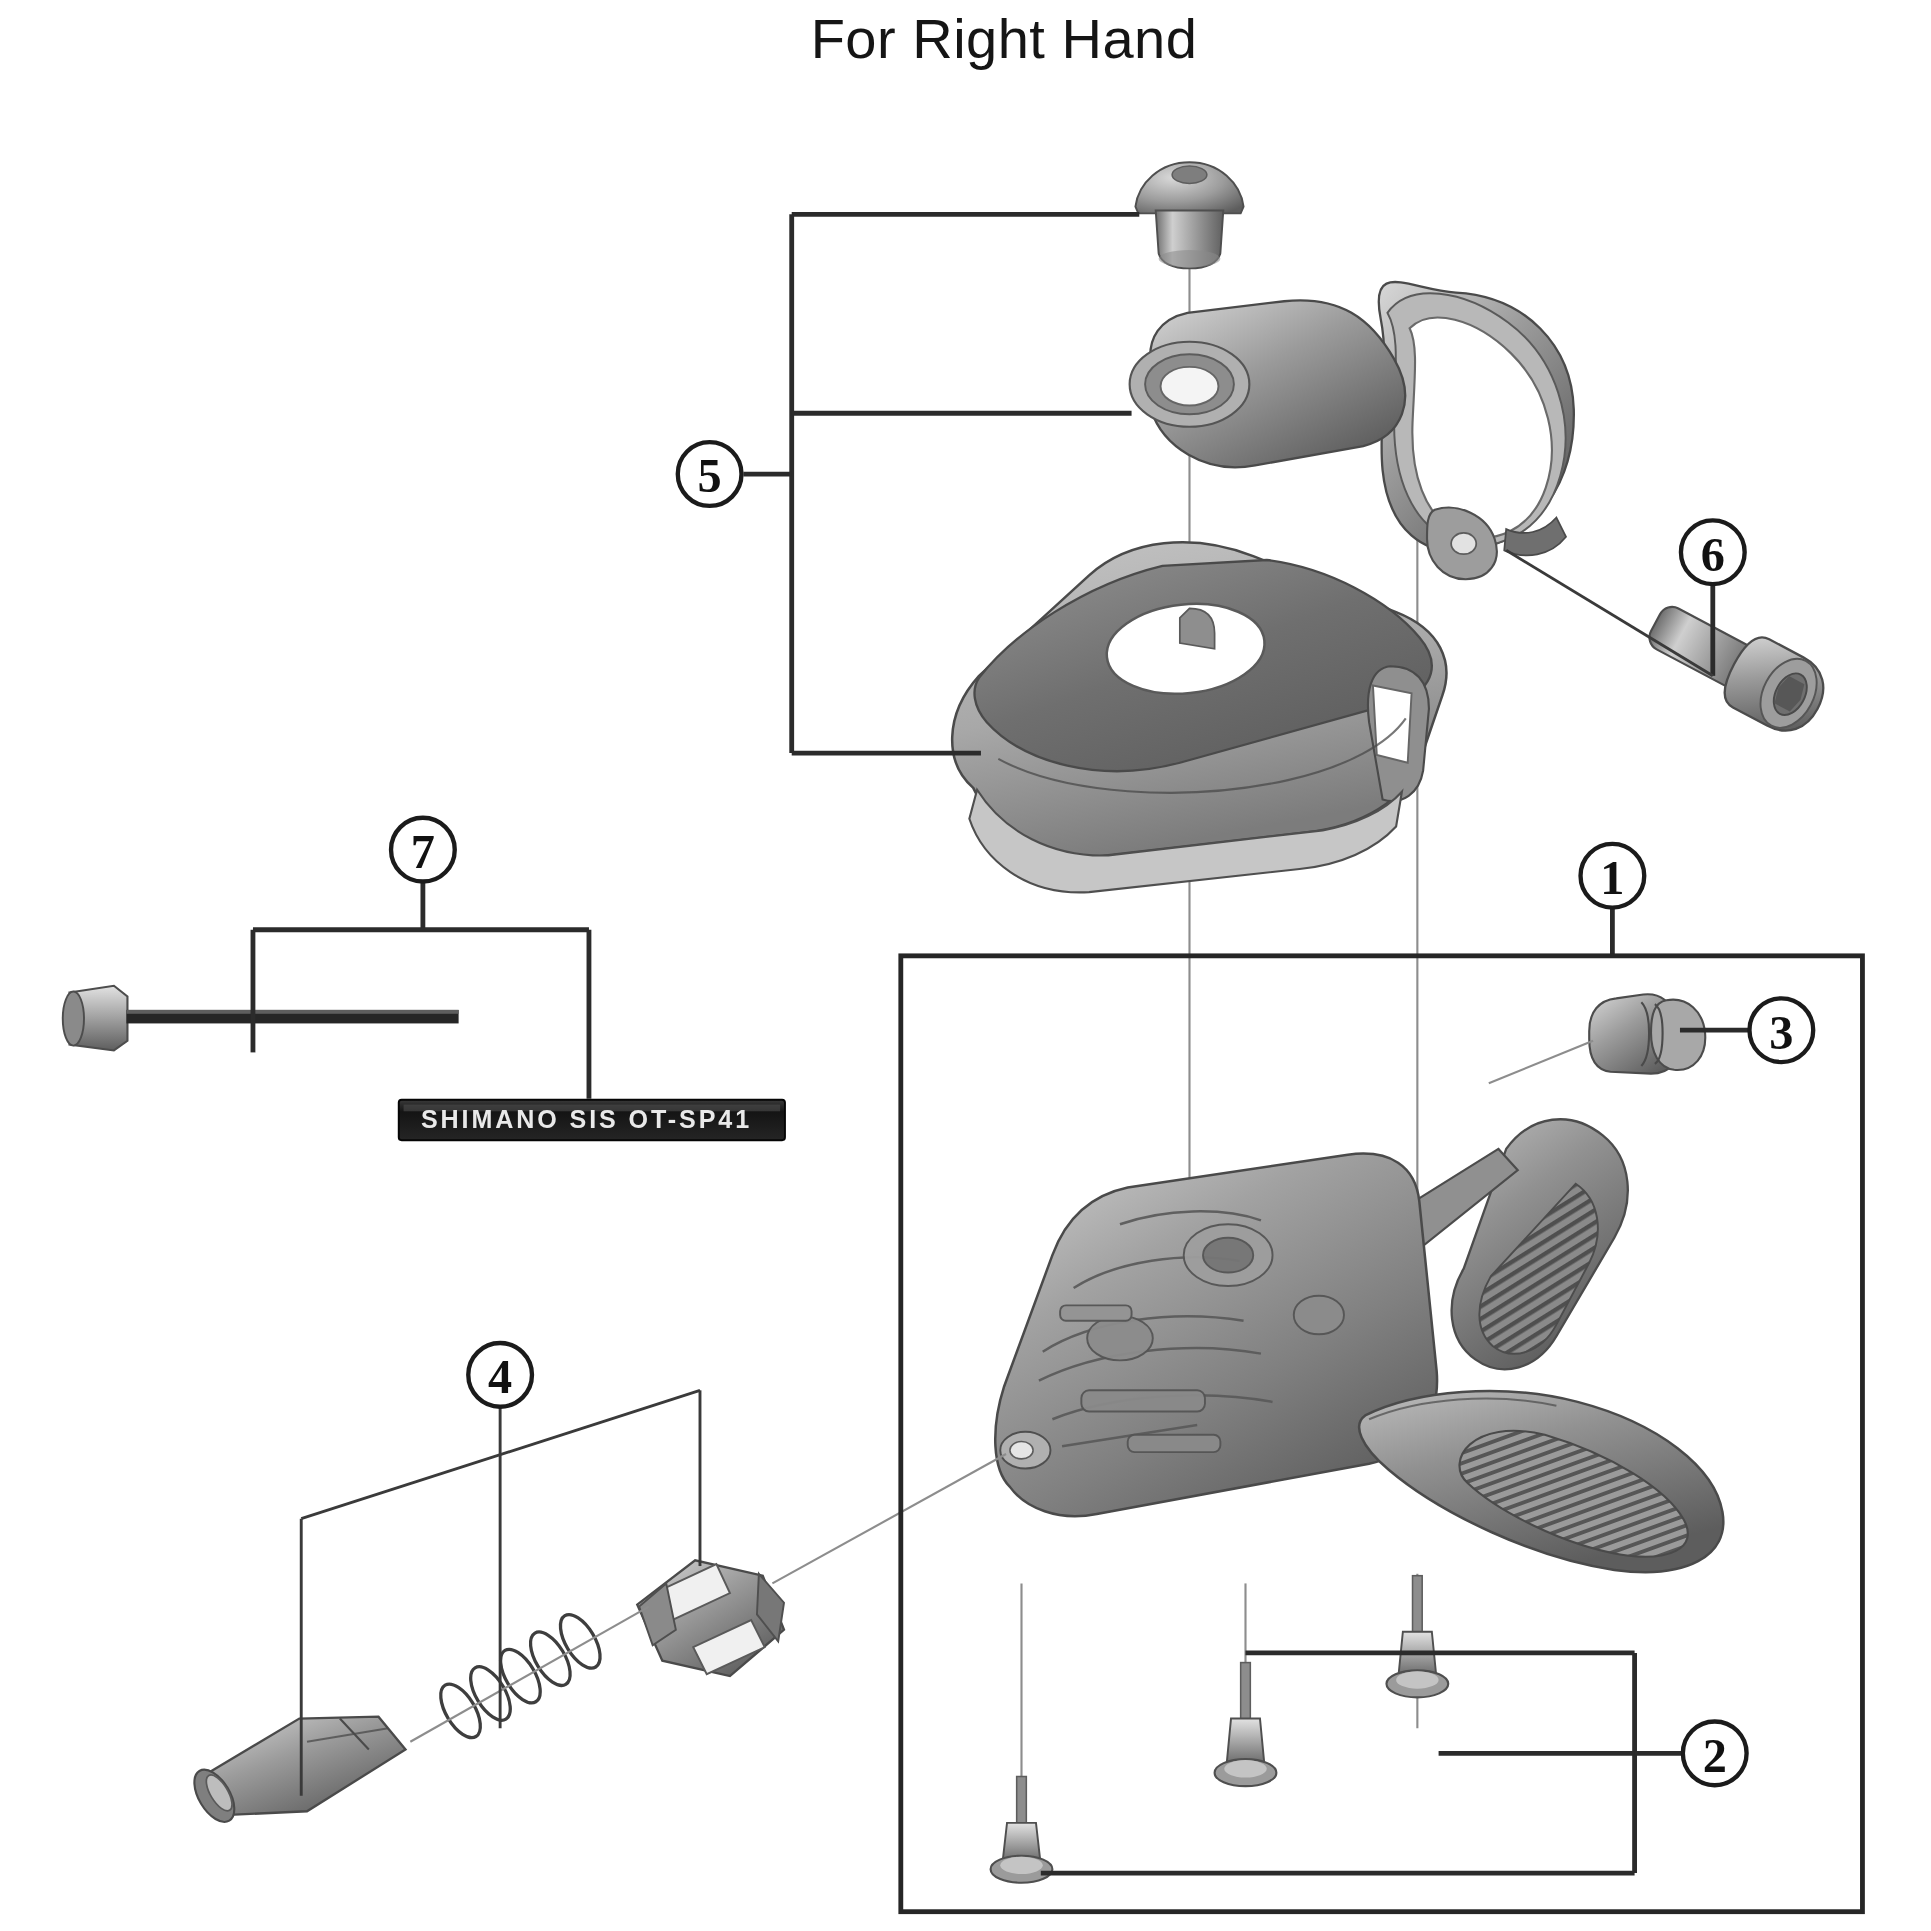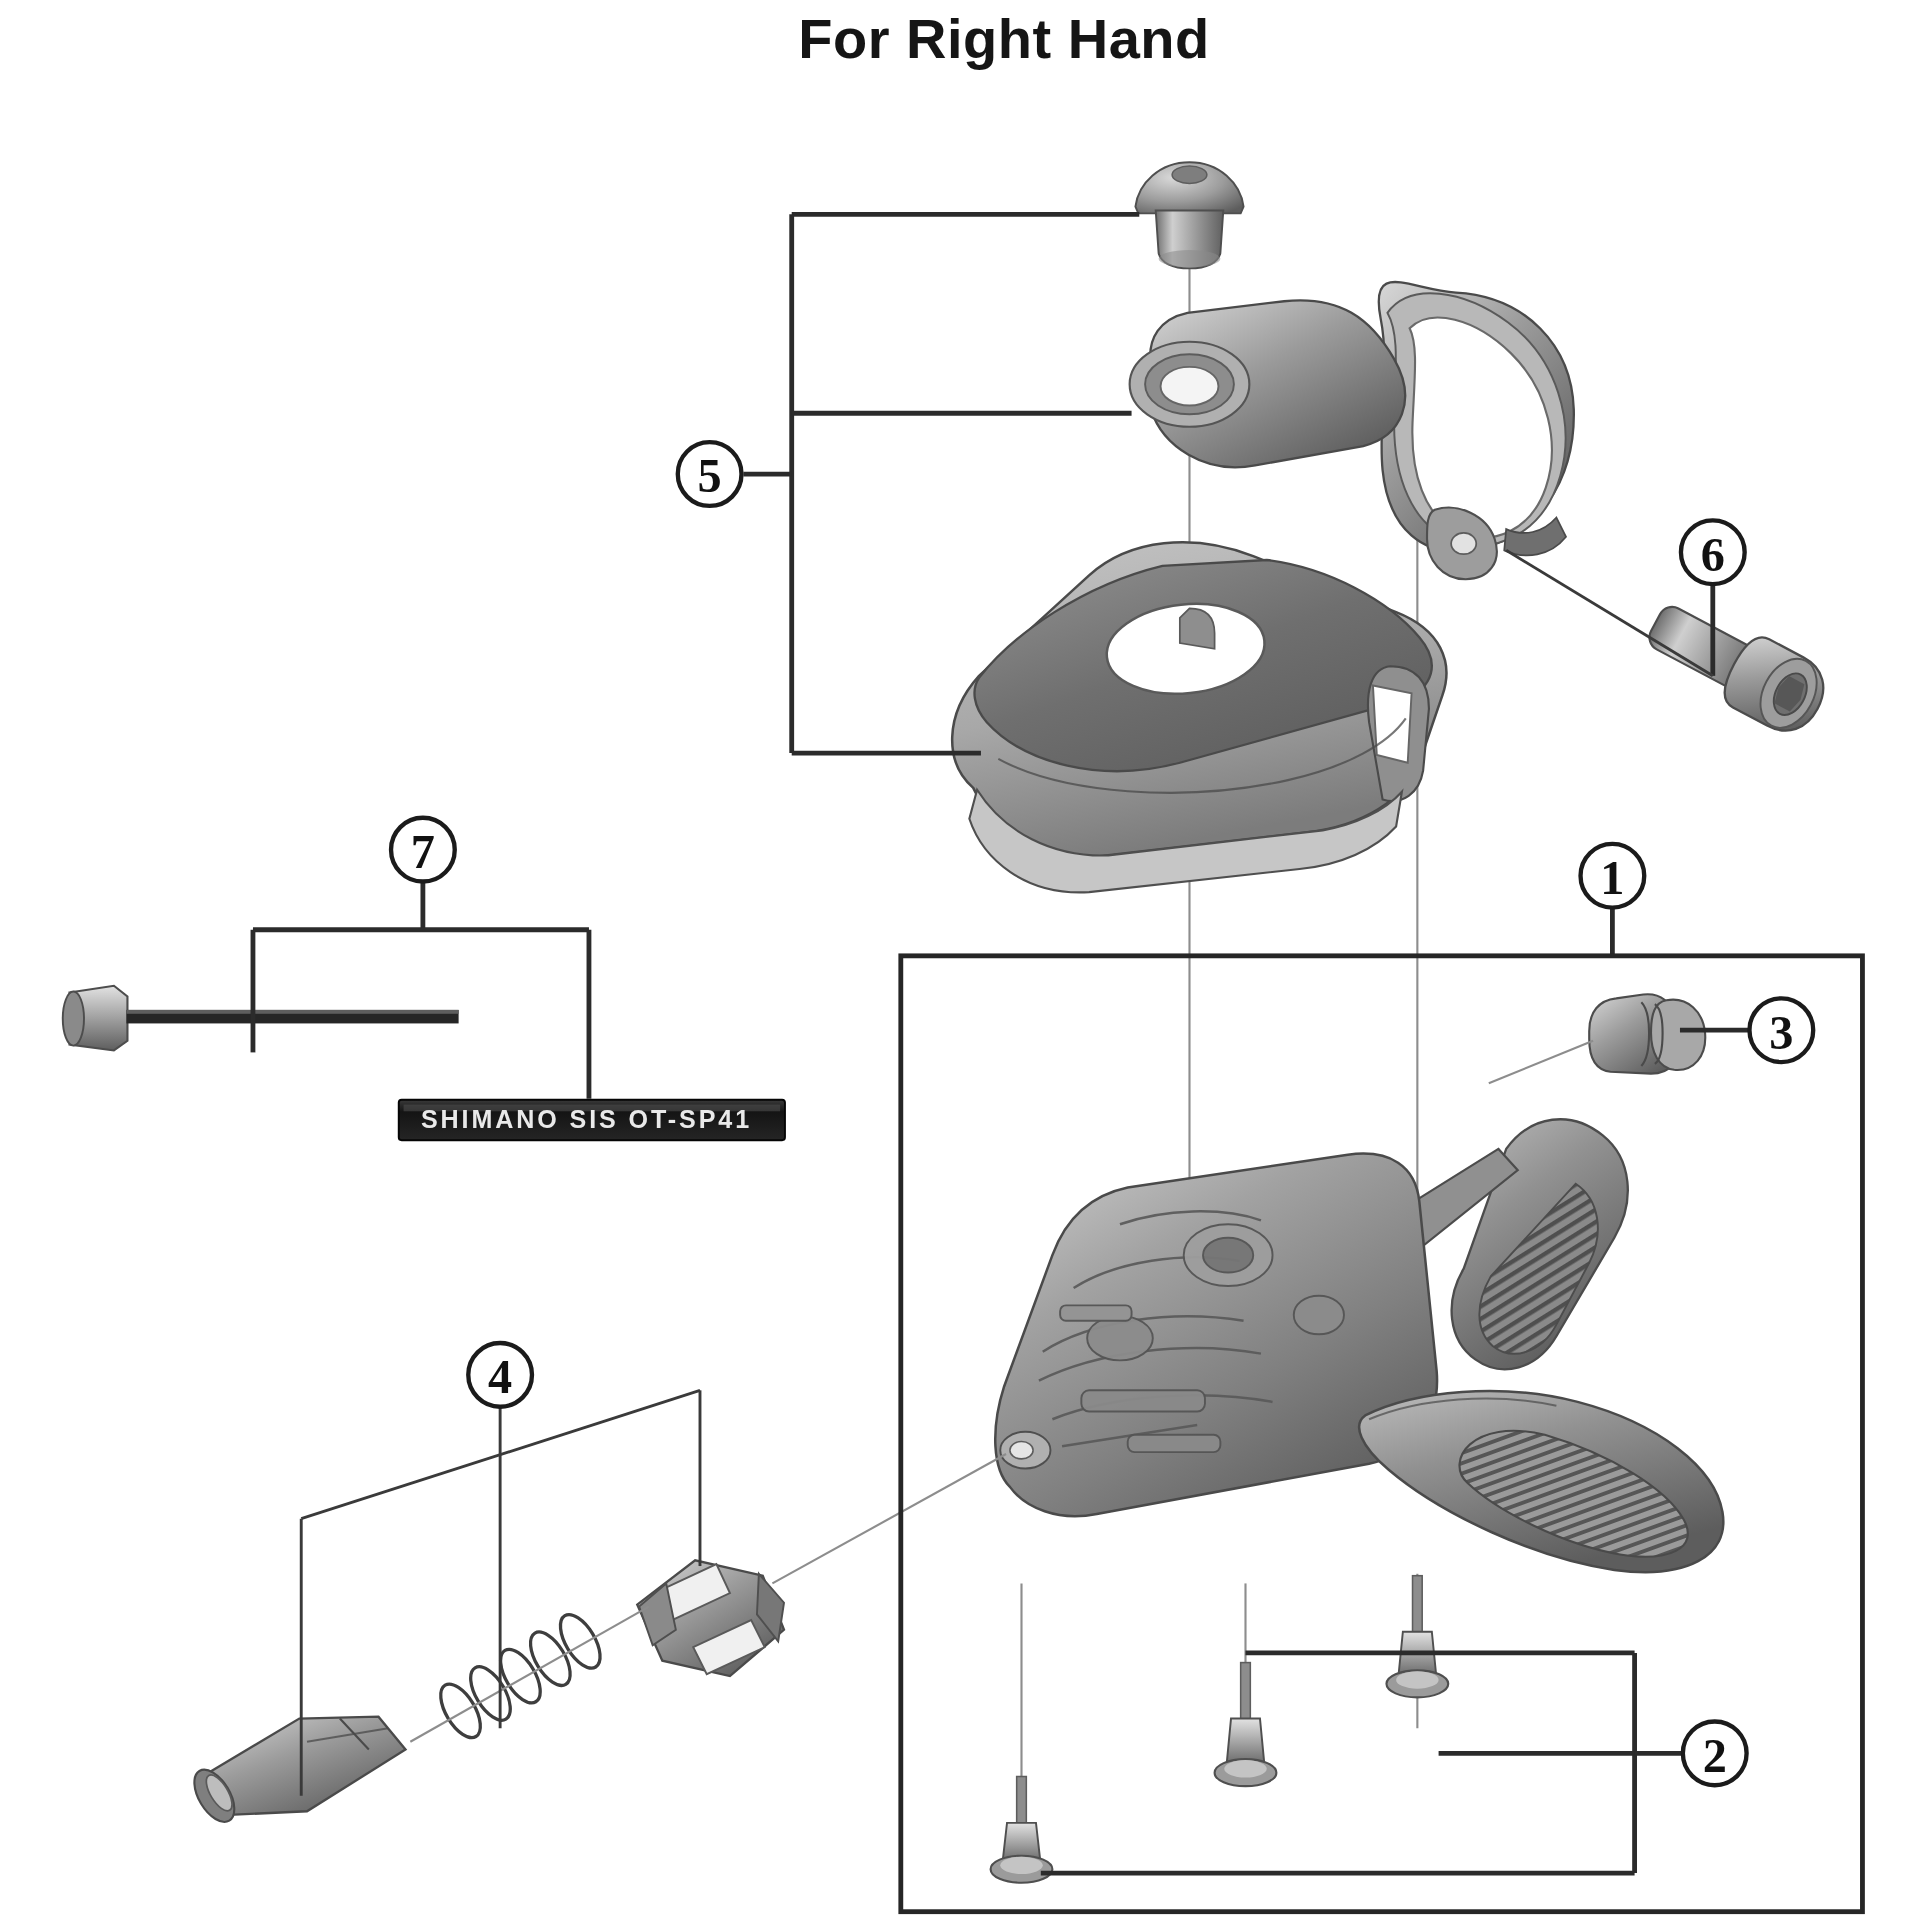--- a/index.html
+++ b/index.html
@@ -1,20 +1,20 @@
 <!DOCTYPE html>
 <html><head>
 <meta charset="utf-8">
 <style>
   html,body{margin:0;padding:0;background:#ffffff;}
   body{width:1931px;height:1931px;position:relative;overflow:hidden;
        font-family:"Liberation Sans",sans-serif;color:#1a1a1a;}
   #stage{position:absolute;left:0;top:0;width:1931px;height:1931px;}
   #title{position:absolute;left:618px;top:5.8px;width:772px;text-align:center;
-         font-size:56px;font-weight:bold;letter-spacing:0.5px;color:#151515;}
+         font-size:56px;font-weight:normal;letter-spacing:0.5px;color:#151515;}
   svg.layer{position:absolute;left:0;top:0;width:1931px;height:1931px;}
   .callout-num{font-family:"Liberation Serif",serif;font-size:50px;font-weight:bold;
                text-anchor:middle;dominant-baseline:central;fill:#111;}
   .callout-circ{fill:#ffffff;stroke:#1b1b1b;stroke-width:4.5;}
   .lead{stroke:#2b2b2b;stroke-width:5;fill:none;stroke-linecap:butt;}
   .lead-thin{stroke:#3a3a3a;stroke-width:3;fill:none;}
   .hairline{stroke:#8d8d8d;stroke-width:2.2;fill:none;}
   .boxline{stroke:#262626;stroke-width:5;fill:none;}
   .outl{stroke:#4a4a4a;stroke-width:2.2;fill:none;}
   .cable-label-text{font-family:"Liberation Sans",sans-serif;font-size:26px;

